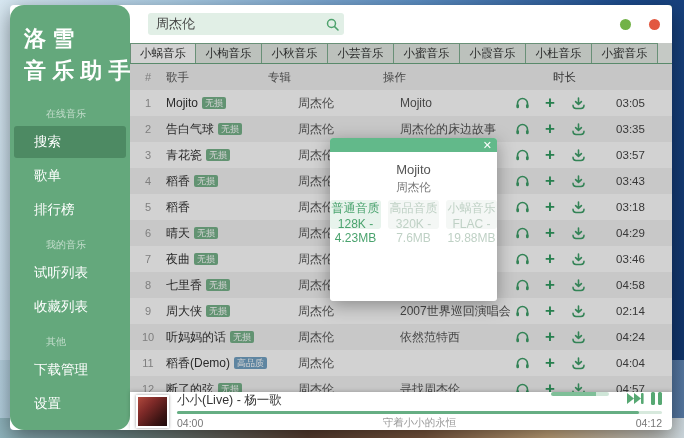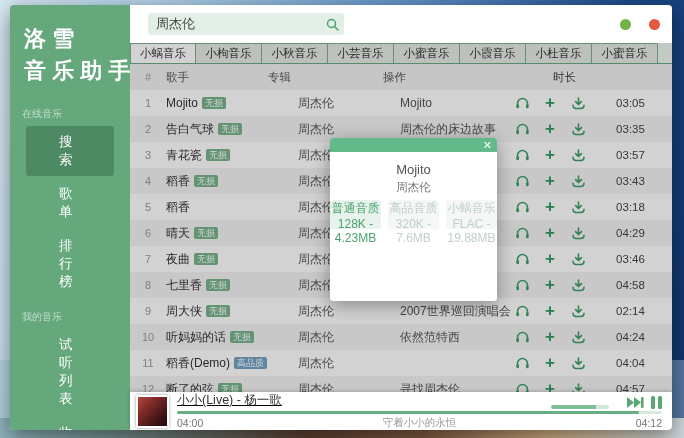--- a/index.html
+++ b/index.html
@@ -8,24 +8,24 @@
   .wp-bottom { position:absolute; left:0; bottom:0; width:684px; height:20px;
     background:linear-gradient(90deg,#8fb4bd 0%,#6f8a8a 18%,#5a3f31 45%,#7e5a41 62%,#c9a97e 80%,#cdd8de 100%); }
   .wp-mid { position:absolute; left:0; bottom:18px; width:684px; height:60px;
     background:linear-gradient(90deg,#a9c9d8 0%,#7fa6bd 30%,#4d7bb0 70%,#8fb0cf 100%); opacity:.55; }
 
   
   .window { position:absolute; left:10px; top:5px; width:662px; height:425px;
     display:flex; border-radius:4px; overflow:hidden; box-shadow:0 6px 22px rgba(0,0,0,.45); background:#fff; }
 
   
-  .sidebar { width:120px; flex:0 0 120px; background:#64a87c; color:#fff; display:flex; flex-direction:column; }
+  .sidebar { width:120px; flex:0 0 120px; background:#64a87c; color:#fff; display:flex; flex-direction:column;border-radius:14px; }
   .logo { padding:18px 12px 10px 14px; font-weight:bold; font-size:22px; line-height:1.45; letter-spacing:.28em; white-space:nowrap; }
-  .nav-section { font-size:10px; color:rgba(255,255,255,.6); padding:10px 12px 3px; }
-  .nav-item { font-size:13.5px; color:#fff; padding:7px 33px; margin:2px 16px; border-radius:3px; cursor:pointer; }
+  .nav-section { font-size:10px; color:rgba(255,255,255,.6); padding:10px 12px 3px;margin-left:24px; }
+  .nav-item { font-size:13.5px; color:#fff; padding:7px 20px; margin:2px 4px; border-radius:3px; cursor:pointer; }
   .nav-item.active { background:#4d8a63; }
 
   
   .main { flex:1; display:flex; flex-direction:column; position:relative; background:#14532d; min-width:0; }
 
   
   .topbar { height:38px; flex:0 0 38px; display:flex; align-items:center; padding-left:18px; position:relative; background:#fff; }
   .searchbox { width:196px; height:22px; background:#e1efe6; border-radius:3px; display:flex; align-items:center; }
   .searchbox input { flex:1; border:none; outline:none; background:transparent; font-size:13px; color:#444; padding:0 6px 0 8px; font-family:inherit; width:100%; }
   .sicon { width:24px; display:flex; align-items:center; justify-content:center; cursor:pointer; }
@@ -69,21 +69,21 @@
   .m-btn { width:149px; height:29px; border:none; border-radius:3px; font-size:12px; font-family:inherit; cursor:pointer; }
   .m-btn.on  { background:#e7f3ec; color:#4aa36e; }
   .m-btn.off { background:#f4f7f5; color:#bfd1c5; }
 
   
   .player { height:38px; flex:0 0 38px; background:#fff; display:flex; align-items:center; position:relative; z-index:8;
     box-shadow:0 -1px 4px rgba(0,0,0,.18); padding:0 0 0 6px; }
   .art { width:33px; height:33px; flex:0 0 33px; border:2px solid #fff; box-shadow:0 0 3px rgba(0,0,0,.4);
     background:linear-gradient(135deg,#b0493d 0%,#7e2a28 35%,#3c1413 75%,#1f0b0b 100%); margin-right:8px; }
   .pmain { flex:1; display:flex; flex-direction:column; justify-content:center; min-width:0; padding-right:10px; }
-  .prow1 { display:flex; align-items:flex-end; height:17px;text-decoration:underline; }
+  .prow1 { display:flex; align-items:flex-start; height:17px; }
   .ptitle { flex:1; font-size:12.5px; color:#333; white-space:nowrap; overflow:hidden; }
   .vol { width:58px; height:4px; border-radius:2px; background:linear-gradient(90deg,#7fbf98 78%,#cfe6d8 78%); margin-right:14px; cursor:pointer; }
   .ctl { color:#57a873; margin-left:4px; cursor:pointer; display:inline-flex; align-items:center; }
   .pauseicon span { display:inline-block; width:4px; height:13px; background:#57a873; border-radius:1.5px; margin-left:3px; }
   .pbar { height:3px; background:#d7e9dd; border-radius:2px; margin:2px 0; cursor:pointer; }
   .pfill { height:100%; background:#66ae83; border-radius:2px; }
   .prow2 { display:flex; align-items:center; font-size:10.5px; color:#777; height:14px; }
   .lyric { flex:1; text-align:center; color:#999; }
 </style>
 </head>

